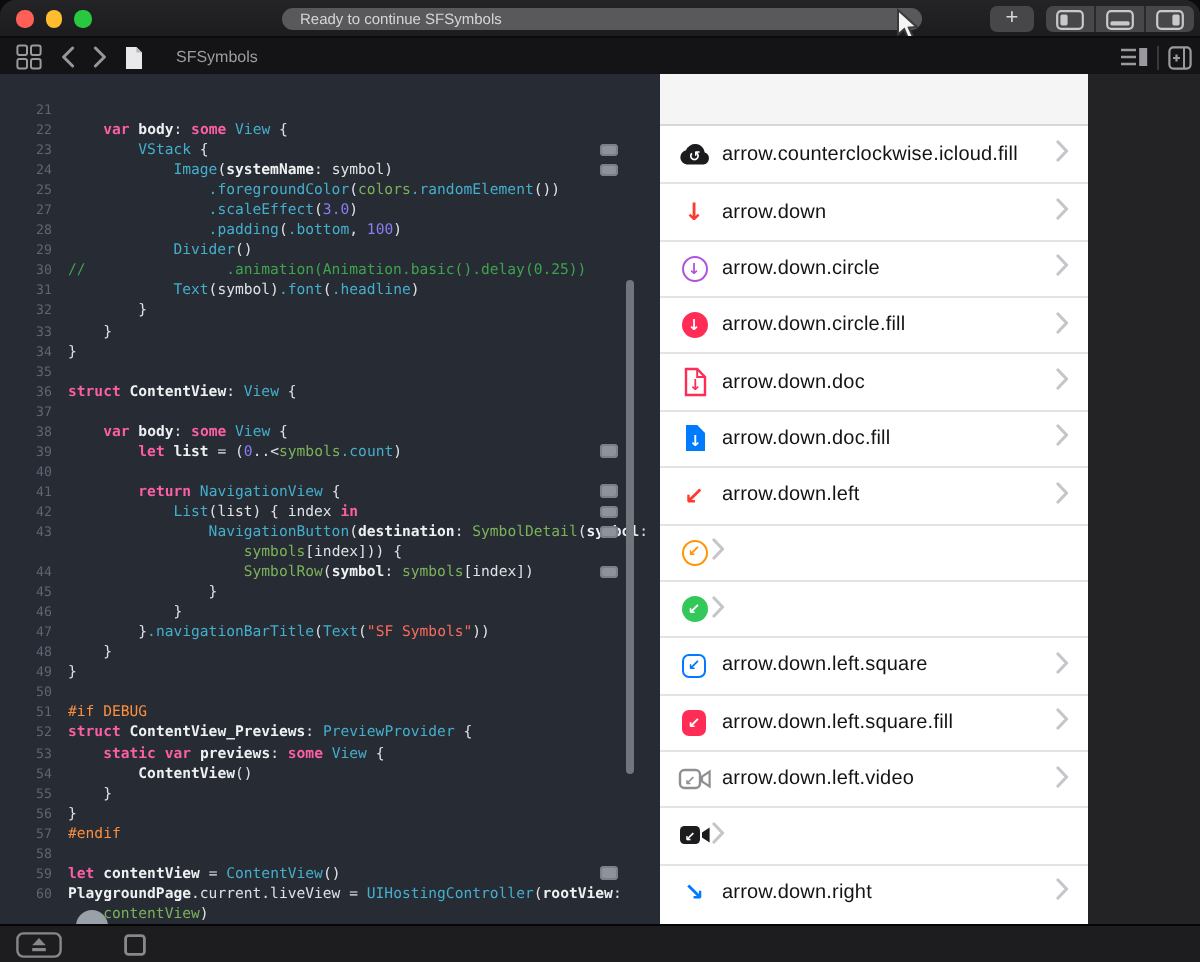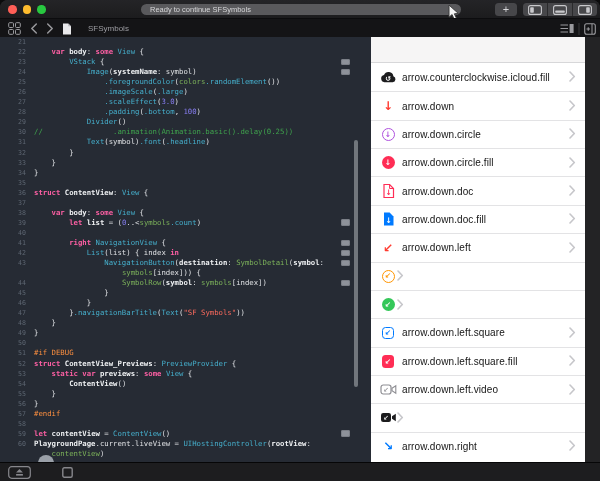--- a/index.html
+++ b/index.html
@@ -22,21 +22,21 @@
 
   
   .toolbar{position:relative;height:19px;background:#141416;border-top:1px solid #0c0c0e;box-sizing:border-box;}
   .toolbar .icn{position:absolute;top:0;height:19px;display:flex;align-items:center;}
   .fname{position:absolute;left:88px;top:0;height:19px;display:flex;align-items:center;color:#9d9da2;font-size:8px;}
 
   
   .content{display:flex;height:425px;}
 
   
-  .editor{position:relative;width:371px;background:#262b34;overflow:hidden;padding-top:0;box-sizing:border-box;}
+  .editor{position:relative;width:330px;background:#262b34;overflow:hidden;padding-top:13px;box-sizing:border-box;}
   .code-row{position:relative;display:flex;height:10.05px;line-height:10.05px;font-family:"DejaVu Sans Mono",monospace;font-size:7.3px;white-space:pre;}
   .gutter{width:26px;padding-right:6px;text-align:right;color:#5d6672;font-size:6.6px;flex:none;}
   .code-text{margin-left:2px;}
   .tk-k{color:#fc5fa3;font-weight:bold}.tk-b{color:#eef0f2;font-weight:bold}.tk-p{color:#dfe1e4}
   .tk-t{color:#45aecb}.tk-g{color:#7cb25a}.tk-c{color:#3fa34d}.tk-n{color:#877ef2}
   .tk-s{color:#fc6a5d}.tk-d{color:#fd8f3f}
   .marker{position:absolute;right:21px;top:1.6px;width:9px;height:6.6px;border-radius:2px;background:#8e929a;box-shadow:inset 0 0 0 1px #7b7f87;}
   .scrollbar{position:absolute;right:13px;top:103px;width:4px;height:247px;border-radius:2px;background:#71767c;}
   .half-circle{position:absolute;left:38px;bottom:-9px;width:16px;height:16px;border-radius:50%;background:#9aa0a8;}
 
@@ -158,36 +158,35 @@
 
   <div class="content">
 
     <div class="editor">
       <div>
           <div class="code-row"><span class="gutter">21</span><span class="code-text"></span></div>
           <div class="code-row"><span class="gutter">22</span><span class="code-text"><span class="tk-p">    </span><span class="tk-k">var</span><span class="tk-p"> </span><span class="tk-b">body</span><span class="tk-p">: </span><span class="tk-k">some</span><span class="tk-p"> </span><span class="tk-t">View</span><span class="tk-p"> {</span></span></div>
           <div class="code-row"><span class="gutter">23</span><span class="code-text"><span class="tk-p">        </span><span class="tk-t">VStack</span><span class="tk-p"> {</span></span><span class="marker"></span></div>
           <div class="code-row"><span class="gutter">24</span><span class="code-text"><span class="tk-p">            </span><span class="tk-t">Image</span><span class="tk-p">(</span><span class="tk-b">systemName</span><span class="tk-p">: symbol)</span></span><span class="marker"></span></div>
           <div class="code-row"><span class="gutter">25</span><span class="code-text"><span class="tk-p">                </span><span class="tk-t">.foregroundColor</span><span class="tk-p">(</span><span class="tk-g">colors</span><span class="tk-t">.randomElement</span><span class="tk-p">())</span></span></div>
-          <div class="code-row"><span class="gutter">26</span><span class="code-text"><span class="tk-p">                </span><span class="tk-t">.imageScale</span><span class="tk-p">(</span><span class="tk-t">.large</span><span class="tk-p">)</span></span></div>
           <div class="code-row"><span class="gutter">27</span><span class="code-text"><span class="tk-p">                </span><span class="tk-t">.scaleEffect</span><span class="tk-p">(</span><span class="tk-n">3.0</span><span class="tk-p">)</span></span></div>
           <div class="code-row"><span class="gutter">28</span><span class="code-text"><span class="tk-p">                </span><span class="tk-t">.padding</span><span class="tk-p">(</span><span class="tk-t">.bottom</span><span class="tk-p">, </span><span class="tk-n">100</span><span class="tk-p">)</span></span></div>
           <div class="code-row"><span class="gutter">29</span><span class="code-text"><span class="tk-p">            </span><span class="tk-t">Divider</span><span class="tk-p">()</span></span></div>
           <div class="code-row"><span class="gutter">30</span><span class="code-text"><span class="tk-c">//                .animation(Animation.basic().delay(0.25))</span></span></div>
           <div class="code-row"><span class="gutter">31</span><span class="code-text"><span class="tk-p">            </span><span class="tk-t">Text</span><span class="tk-p">(symbol)</span><span class="tk-t">.font</span><span class="tk-p">(</span><span class="tk-t">.headline</span><span class="tk-p">)</span></span></div>
           <div class="code-row"><span class="gutter">32</span><span class="code-text"><span class="tk-p">        }</span></span></div>
           <div class="code-row"><span class="gutter">33</span><span class="code-text"><span class="tk-p">    }</span></span></div>
           <div class="code-row"><span class="gutter">34</span><span class="code-text"><span class="tk-p">}</span></span></div>
           <div class="code-row"><span class="gutter">35</span><span class="code-text"></span></div>
           <div class="code-row"><span class="gutter">36</span><span class="code-text"><span class="tk-k">struct</span><span class="tk-p"> </span><span class="tk-b">ContentView</span><span class="tk-p">: </span><span class="tk-t">View</span><span class="tk-p"> {</span></span></div>
           <div class="code-row"><span class="gutter">37</span><span class="code-text"></span></div>
           <div class="code-row"><span class="gutter">38</span><span class="code-text"><span class="tk-p">    </span><span class="tk-k">var</span><span class="tk-p"> </span><span class="tk-b">body</span><span class="tk-p">: </span><span class="tk-k">some</span><span class="tk-p"> </span><span class="tk-t">View</span><span class="tk-p"> {</span></span></div>
           <div class="code-row"><span class="gutter">39</span><span class="code-text"><span class="tk-p">        </span><span class="tk-k">let</span><span class="tk-p"> </span><span class="tk-b">list</span><span class="tk-p"> = (</span><span class="tk-n">0</span><span class="tk-p">..&lt;</span><span class="tk-g">symbols</span><span class="tk-t">.count</span><span class="tk-p">)</span></span><span class="marker"></span></div>
           <div class="code-row"><span class="gutter">40</span><span class="code-text"></span></div>
-          <div class="code-row"><span class="gutter">41</span><span class="code-text"><span class="tk-p">        </span><span class="tk-k">right</span><span class="tk-p"> </span><span class="tk-t">NavigationView</span><span class="tk-p"> {</span></span><span class="marker"></span></div>
+          <div class="code-row"><span class="gutter">41</span><span class="code-text"><span class="tk-p">        </span><span class="tk-k">return</span><span class="tk-p"> </span><span class="tk-t">NavigationView</span><span class="tk-p"> {</span></span><span class="marker"></span></div>
           <div class="code-row"><span class="gutter">42</span><span class="code-text"><span class="tk-p">            </span><span class="tk-t">List</span><span class="tk-p">(list) { index </span><span class="tk-k">in</span></span><span class="marker"></span></div>
           <div class="code-row"><span class="gutter">43</span><span class="code-text"><span class="tk-p">                </span><span class="tk-t">NavigationButton</span><span class="tk-p">(</span><span class="tk-b">destination</span><span class="tk-p">: </span><span class="tk-g">SymbolDetail</span><span class="tk-p">(</span><span class="tk-b">symbol</span><span class="tk-p">:</span></span><span class="marker"></span></div>
           <div class="code-row"><span class="gutter"></span><span class="code-text"><span class="tk-p">                    </span><span class="tk-g">symbols</span><span class="tk-p">[index])) {</span></span></div>
           <div class="code-row"><span class="gutter">44</span><span class="code-text"><span class="tk-p">                    </span><span class="tk-g">SymbolRow</span><span class="tk-p">(</span><span class="tk-b">symbol</span><span class="tk-p">: </span><span class="tk-g">symbols</span><span class="tk-p">[index])</span></span><span class="marker"></span></div>
           <div class="code-row"><span class="gutter">45</span><span class="code-text"><span class="tk-p">                }</span></span></div>
           <div class="code-row"><span class="gutter">46</span><span class="code-text"><span class="tk-p">            }</span></span></div>
           <div class="code-row"><span class="gutter">47</span><span class="code-text"><span class="tk-p">        }</span><span class="tk-t">.navigationBarTitle</span><span class="tk-p">(</span><span class="tk-t">Text</span><span class="tk-p">(</span><span class="tk-s">"SF Symbols"</span><span class="tk-p">))</span></span></div>
           <div class="code-row"><span class="gutter">48</span><span class="code-text"><span class="tk-p">    }</span></span></div>
           <div class="code-row"><span class="gutter">49</span><span class="code-text"><span class="tk-p">}</span></span></div>
           <div class="code-row"><span class="gutter">50</span><span class="code-text"></span></div>

